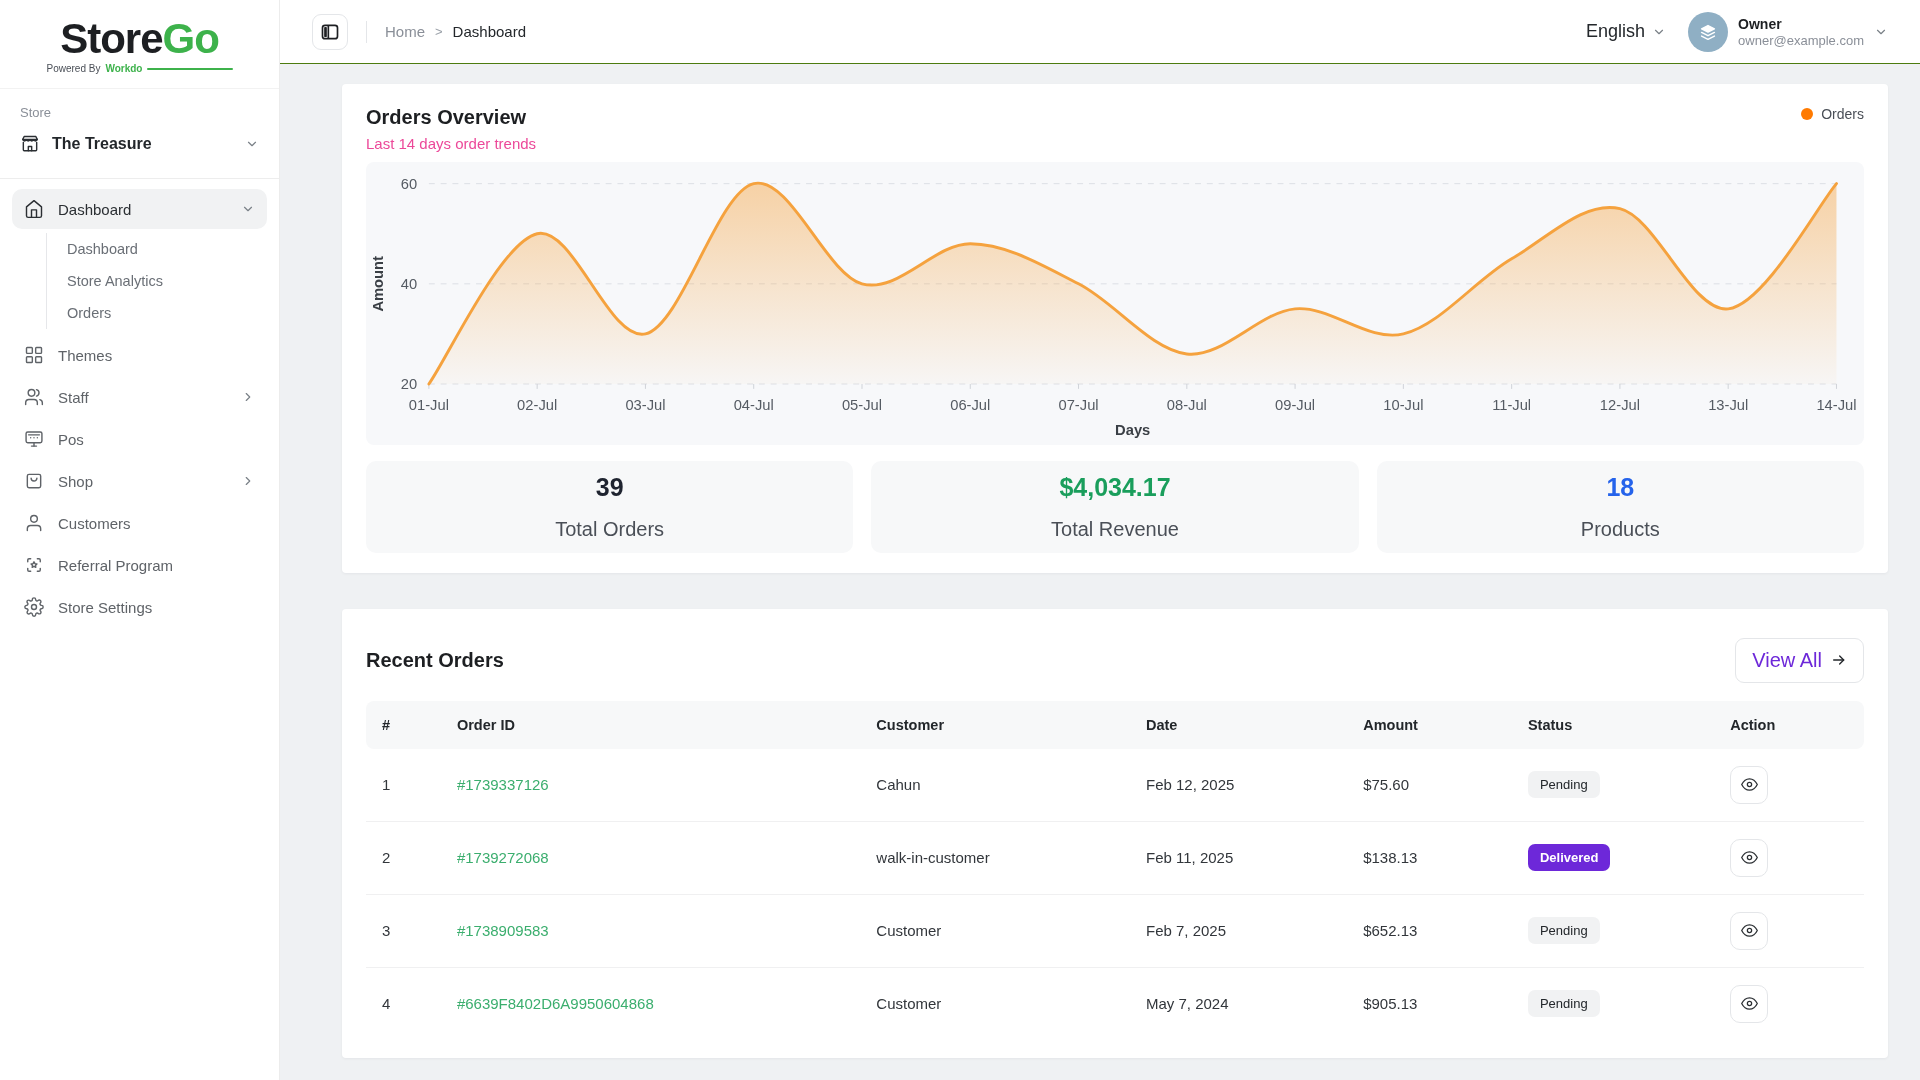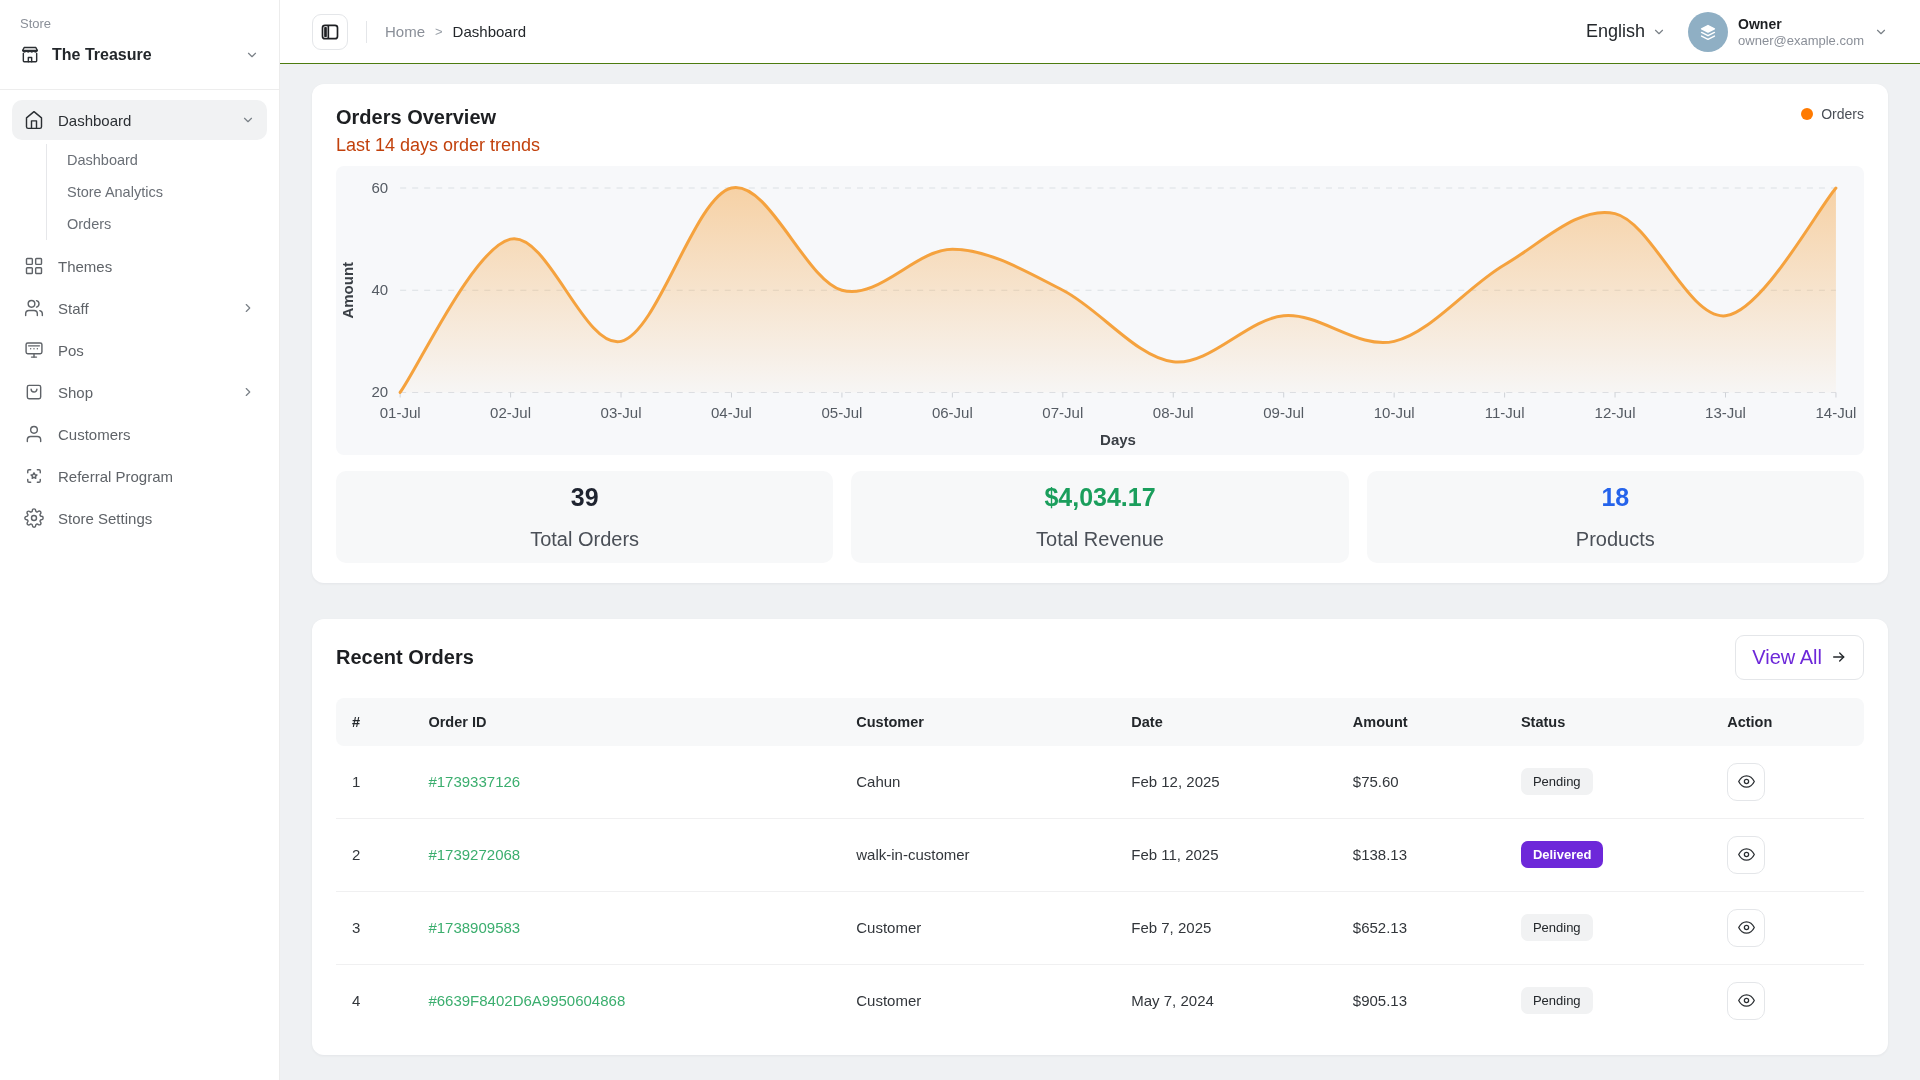--- a/index.html
+++ b/index.html
@@ -40,38 +40,38 @@
   .breadcrumb .sep { color:#9aa0a8; font-size:13px; }
   .breadcrumb .cur { color:#23272b; font-weight:500; }
   .top-right { margin-left:auto; display:flex; align-items:center; gap:22px; }
   .lang { display:flex; align-items:center; gap:7px; font-size:18px; color:#23272b; cursor:pointer; }
   .userbox { display:flex; align-items:center; gap:10px; cursor:pointer; }
   .avatar { width:40px; height:40px; border-radius:50%; background:#8FAFC4; display:flex; align-items:center; justify-content:center; }
   .user-meta .nm { font-size:14px; font-weight:700; color:#1d1f22; }
   .user-meta .em { font-size:13px; color:#8a8f98; margin-top:1px; }
 
   .content { padding:20px 32px 0 32px; flex:1; overflow:hidden; }
-  .card { background:#ffffff; border-radius:12px; box-shadow:0 1px 3px rgba(20,20,30,.05); }
+  .card { background:#ffffff; border-radius:4px; box-shadow:0 1px 3px rgba(20,20,30,.05);margin-left:30px; }
   .overview-card { padding:22px 24px 20px 24px; }
   .ov-head { display:flex; align-items:flex-start; }
   .ov-title { font-size:20px; font-weight:700; color:#1d1f22; }
-  .ov-sub { font-size:18px; color:#c2410c; margin-top:6px; }
+  .ov-sub { font-size:15px; color:#ec4899; margin-top:6px; }
   .legend { margin-left:auto; display:flex; align-items:center; gap:8px; font-size:14px; color:#4a4f57; cursor:pointer; }
   .legend-dot { width:12px; height:12px; border-radius:50%; background:#FF7A00; }
   .chart-wrap { margin-top:10px; background:#f7f8fa; border-radius:8px; }
   .chart-wrap svg { display:block; width:100%; height:auto; }
   .stats-row { display:flex; gap:18px; margin-top:16px; }
   .stat-card { flex:1; background:#f7f8f9; border-radius:10px; height:92px; display:flex; flex-direction:column; align-items:center; justify-content:center; gap:16px; }
   .stat-value { font-size:25px; font-weight:700; }
   .stat-value.v-dark { color:#1f2430; }
   .stat-value.v-green { color:#1A9E5C; }
   .stat-value.v-blue { color:#2563EB; }
   .stat-label { font-size:20px; color:#4a4f57; }
 
-  .orders-card { margin-top:36px; padding:16px 24px 18px 24px; }
+  .orders-card { margin-top:36px; padding:29px 24px 18px 24px; }
   .ro-head { display:flex; align-items:center; }
   .ro-title { font-size:20px; font-weight:700; color:#1d1f22; }
   .view-all { margin-left:auto; display:flex; align-items:center; gap:9px; border:1px solid #e4e6e9; background:#fff; border-radius:9px; padding:10px 16px; font-size:20px; color:#6d28d9; cursor:pointer; font-family:inherit;justify-content:center; }
   .arrow-icon { width:16px; height:16px; stroke:#23272b; fill:none; stroke-width:2; stroke-linecap:round; stroke-linejoin:round; }
   table.orders { width:100%; border-collapse:collapse; margin-top:18px; }
   table.orders thead th { background:#f7f8f9; text-align:left; font-size:14.5px; font-weight:700; color:#23272b; padding:16px; }
   table.orders thead th:first-child { border-radius:8px 0 0 8px; }
   table.orders thead th:last-child { border-radius:0 8px 8px 0; }
   table.orders tbody td { padding:17px 16px; font-size:15px; color:#32363b; border-top:1px solid #f0f0f1; }
   table.orders tbody tr:first-child td { border-top:none; }
@@ -85,20 +85,30 @@
 
   .footer { padding:26px 32px 20px 32px; font-size:14.5px; color:#6f7680; }
 
   .ytick,.xtick { font-size:15px; fill:#555b63; font-family:"Liberation Sans",sans-serif; }
   .axis-label { font-size:15px; font-weight:700; fill:#3a3f45; font-family:"Liberation Sans",sans-serif; }
 </style>
 </head>
 <body>
 
 <aside class="sidebar">
+  <div class="logo-wrap">
+    <div class="logo">
+      <span class="p1">Store</span><span class="p2">Go</span>
+    </div>
+    <div class="powered">
+      <span>Powered By</span>
+      <b>Workdo</b>
+      <span class="pline"></span>
+    </div>
+  </div>
 
   <div class="store-section">
     <div class="section-label">Store</div>
     <div class="store-select">
       <svg class="icon20 dark" viewBox="0 0 24 24">
         <path d="M4 10v9a1 1 0 0 0 1 1h14a1 1 0 0 0 1-1v-9"></path>
         <path d="M3.3 6.5 5 3h14l1.7 3.5"></path>
         <path d="M3.3 6.5h17.4M3.3 6.5a2.2 2.2 0 0 0 4.35 0 2.2 2.2 0 0 0 4.35 0 2.2 2.2 0 0 0 4.35 0 2.2 2.2 0 0 0 4.35 0"></path>
         <path d="M10 20v-5h4v5"></path>
       </svg>

